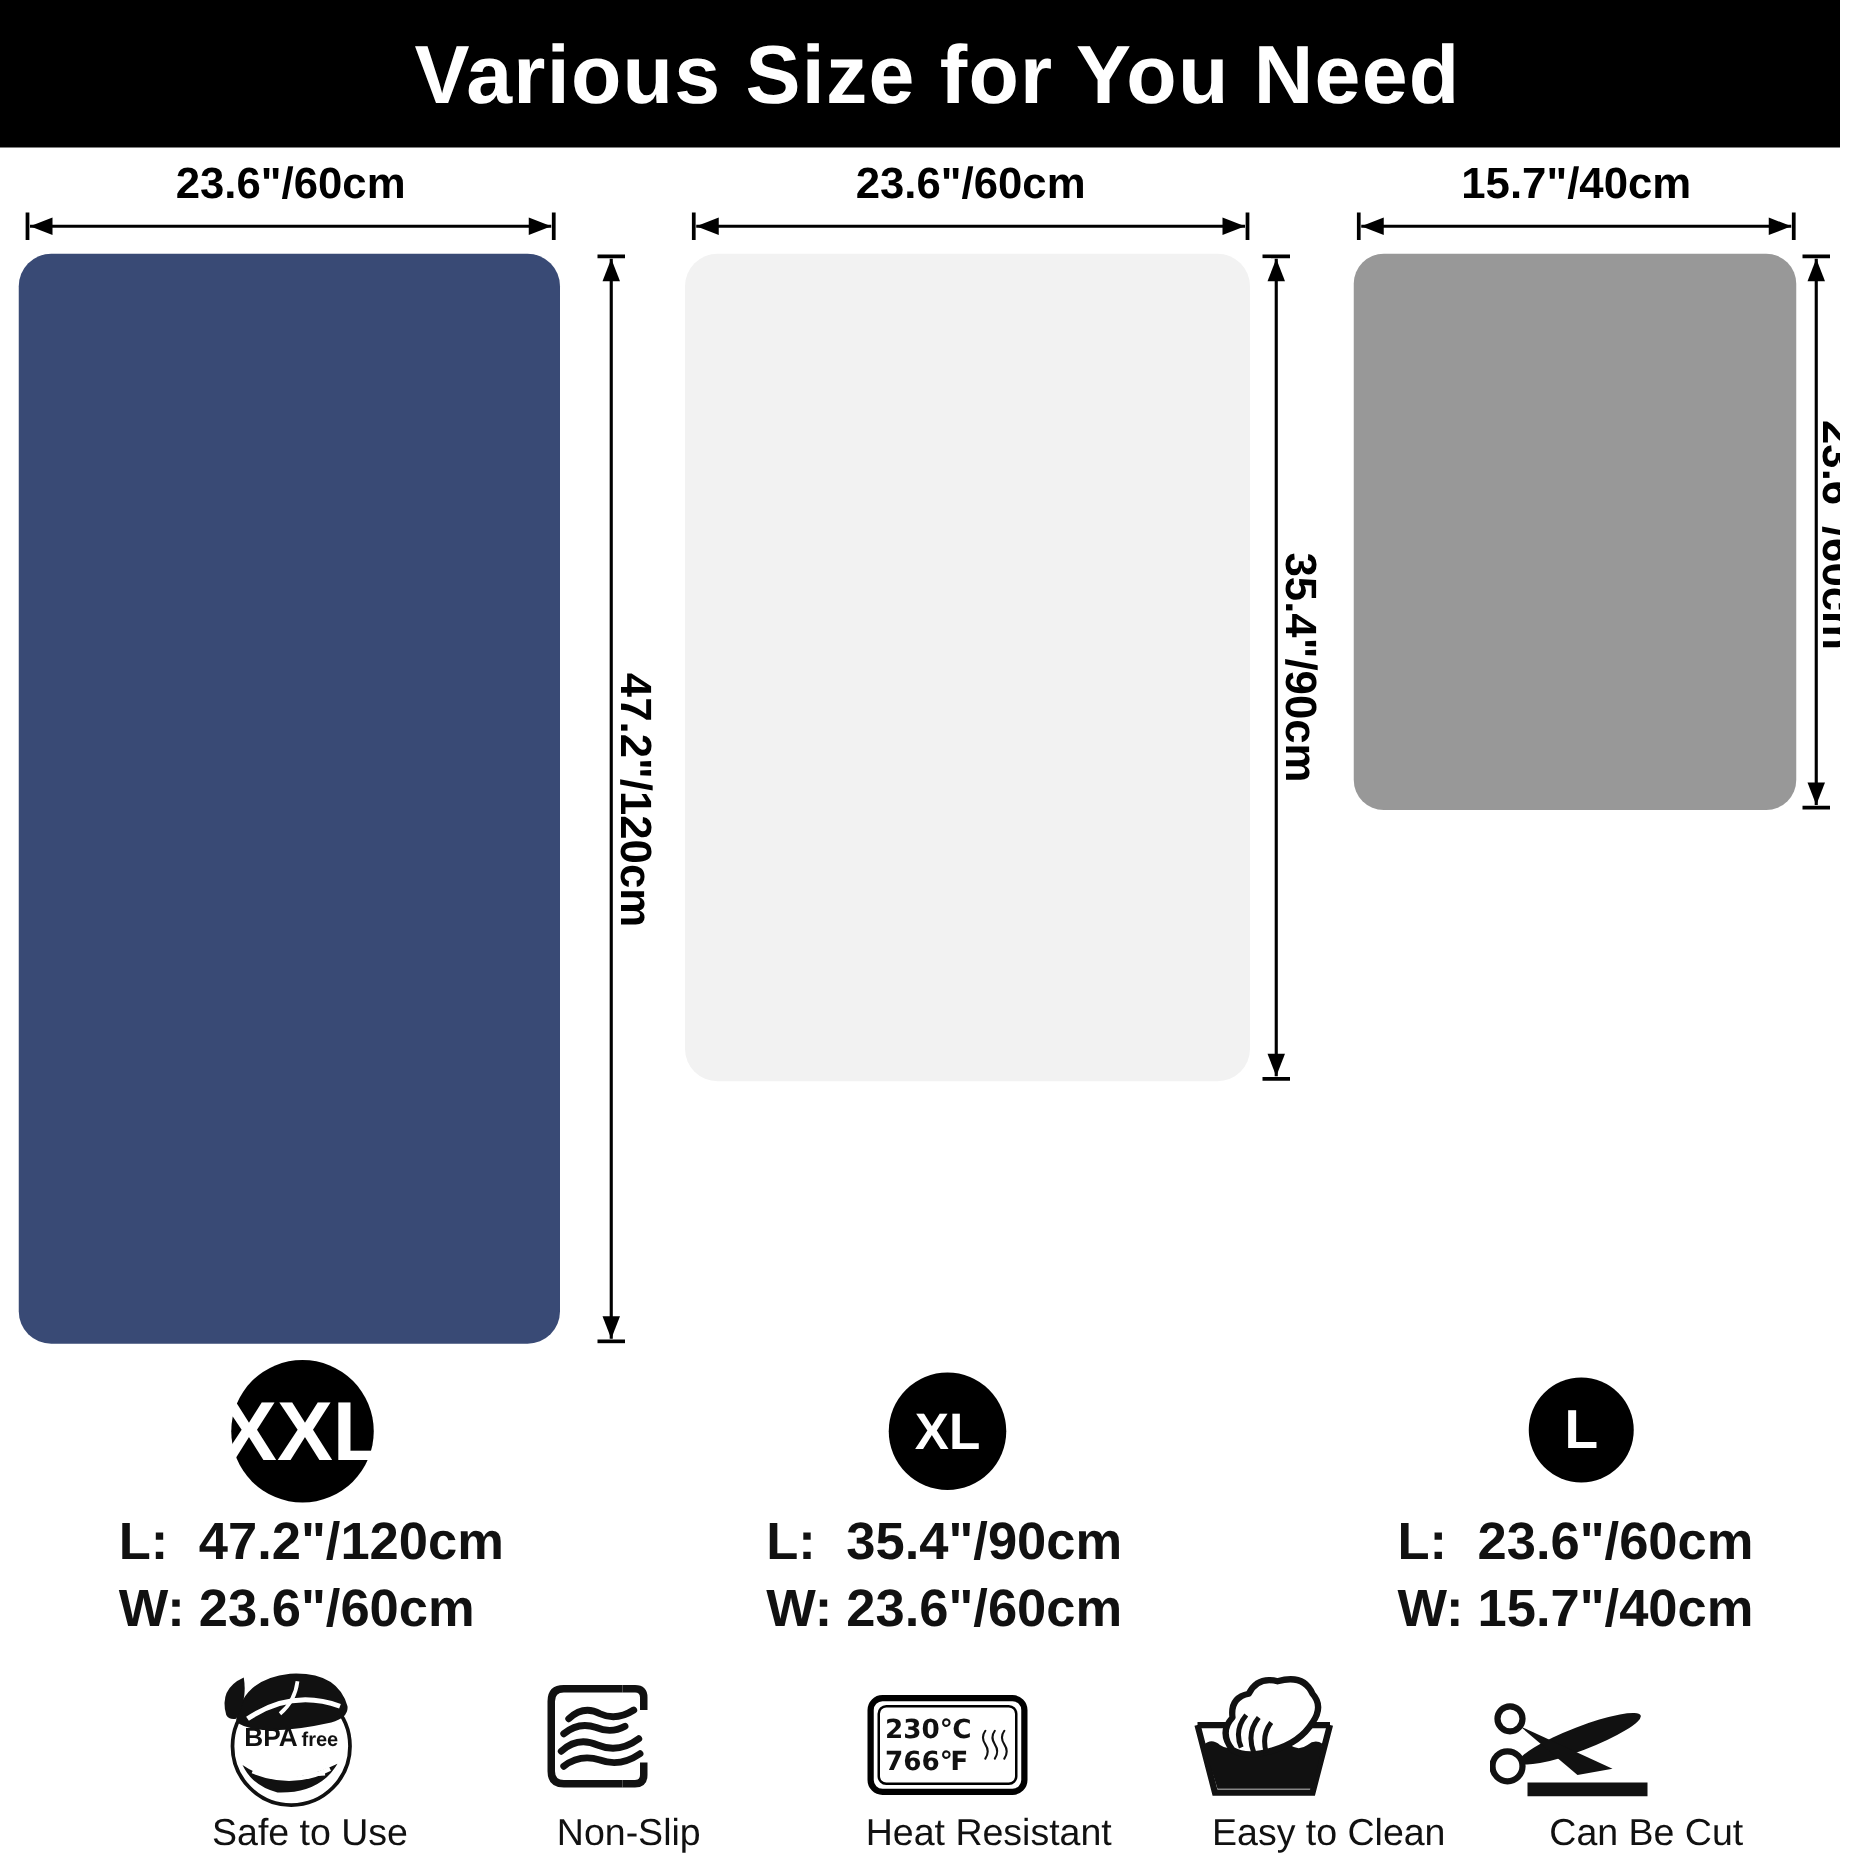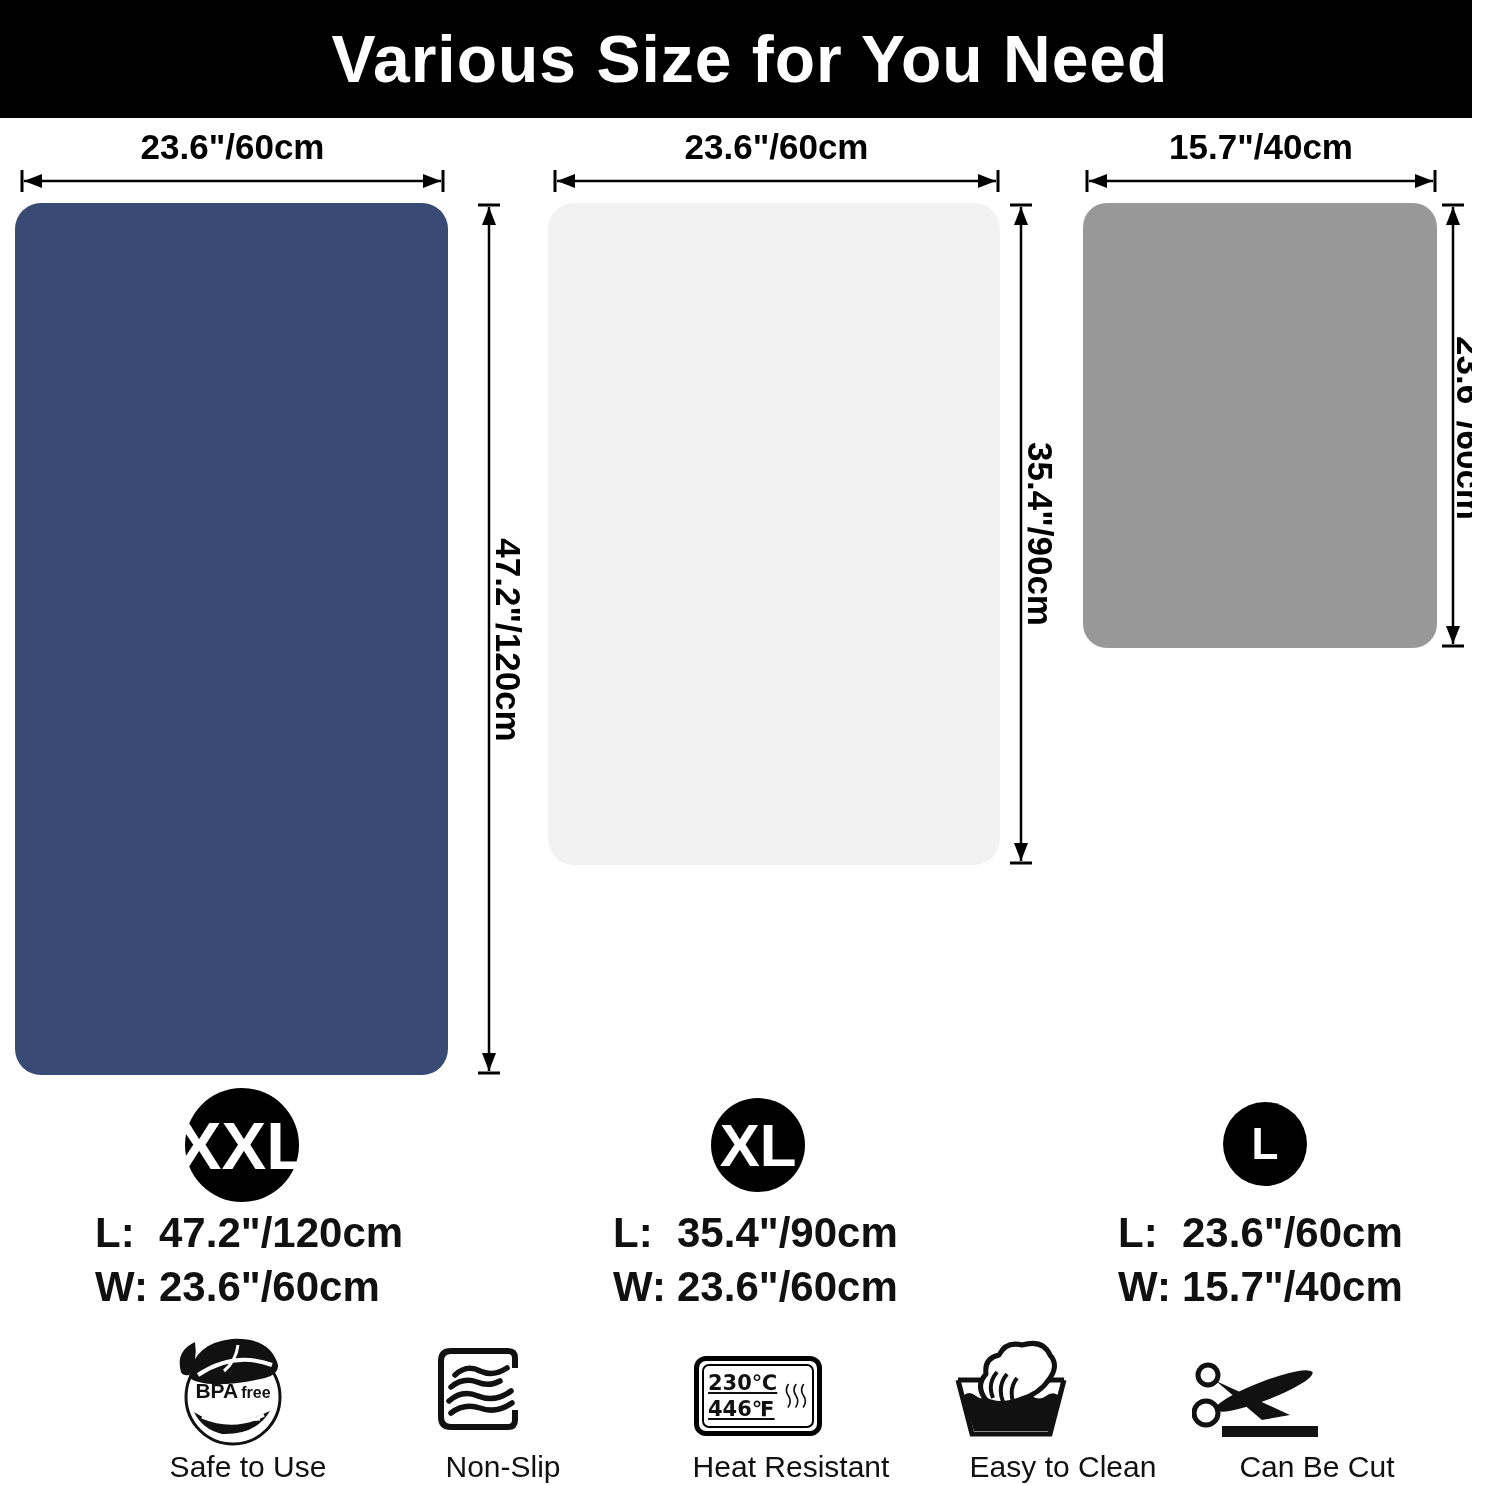--- a/index.html
+++ b/index.html
@@ -26,21 +26,21 @@
   .varrow { position:absolute; }
 
   
   .vlabel { position:absolute; transform:translate(-50%,-50%) rotate(90deg);
             font-size:35px; font-weight:bold; white-space:nowrap; color:#000; }
 
   
   .badge { position:absolute; background:#000; color:#fff; border-radius:50%;
            display:flex; align-items:center; justify-content:center; font-weight:bold; }
   .badge.b0 { left:185px; top:1088px; width:114px; height:114px; font-size:67px; }
-  .badge.b1 { left:711px; top:1098px; width:94px;  height:94px;  font-size:60px; }
+  .badge.b1 { left:711px; top:1098px; width:94px;  height:94px;  font-size:41px; }
   .badge.b2 { left:1223px; top:1102px; width:84px; height:84px;  font-size:44px; }
 
   
   .size-block { position:absolute; top:1206px; font-size:42px; font-weight:bold; color:#111; }
   .size-block.s0 { left:95px; }
   .size-block.s1 { left:613px; }
   .size-block.s2 { left:1118px; }
   .size-line { height:54px; line-height:54px; white-space:nowrap; }
   .dim-key { display:inline-block; width:64px; }
 
@@ -51,21 +51,21 @@
 
   
   .bpa-text { position:absolute; left:0; top:46px; width:100%; text-align:center;
               display:flex; justify-content:center; align-items:baseline; gap:3px; }
   .bpa-text .big { font-size:21px; font-weight:bold; }
   .bpa-text .small { font-size:16px;font-weight:bold; }
 
   
   .heat-box { border:5px solid #000; border-radius:12px; box-sizing:border-box; }
   .heat-inner { position:absolute; inset:3px; border:2.5px solid #000; border-radius:7px;
-                display:flex; align-items:center; justify-content:space-between; gap:7px; padding:0 4px;text-decoration:underline; }
+                display:flex; align-items:center; justify-content:space-between; gap:7px; padding:0 4px; }
   .heat-temps { display:flex; flex-direction:column; font-weight:600; font-size:21px;
                 line-height:26px; font-family:"DejaVu Sans", sans-serif; white-space:nowrap; }
 </style>
 </head>
 <body>
 
 <div class="canvas">
 
   <header class="hdr">
     <h1>Various Size for You Need</h1>
@@ -190,21 +190,21 @@
         <path d="M17,69 Q30,59 46,64 Q62,70 78,59"></path>
       </g>
     </svg>
   </div>
   <div class="feature-label" style="left:503px;">Non-Slip</div>
 
   <div class="icon heat-box" style="left:694px; top:1356px; width:128px; height:80px;">
     <div class="heat-inner">
       <div class="heat-temps">
         <span>230℃</span>
-        <span>446℉</span>
+        <span>766℉</span>
       </div>
       <svg width="50" height="56" viewBox="0 0 50 56">
         <g fill="none" stroke="#111" stroke-width="3.5" stroke-linecap="round">
           <path d="M9,4 Q1,15 9,27 Q17,39 9,51"></path>
           <path d="M25,4 Q17,15 25,27 Q33,39 25,51"></path>
           <path d="M41,4 Q33,15 41,27 Q49,39 41,51"></path>
         </g>
       </svg>
     </div>
   </div>

